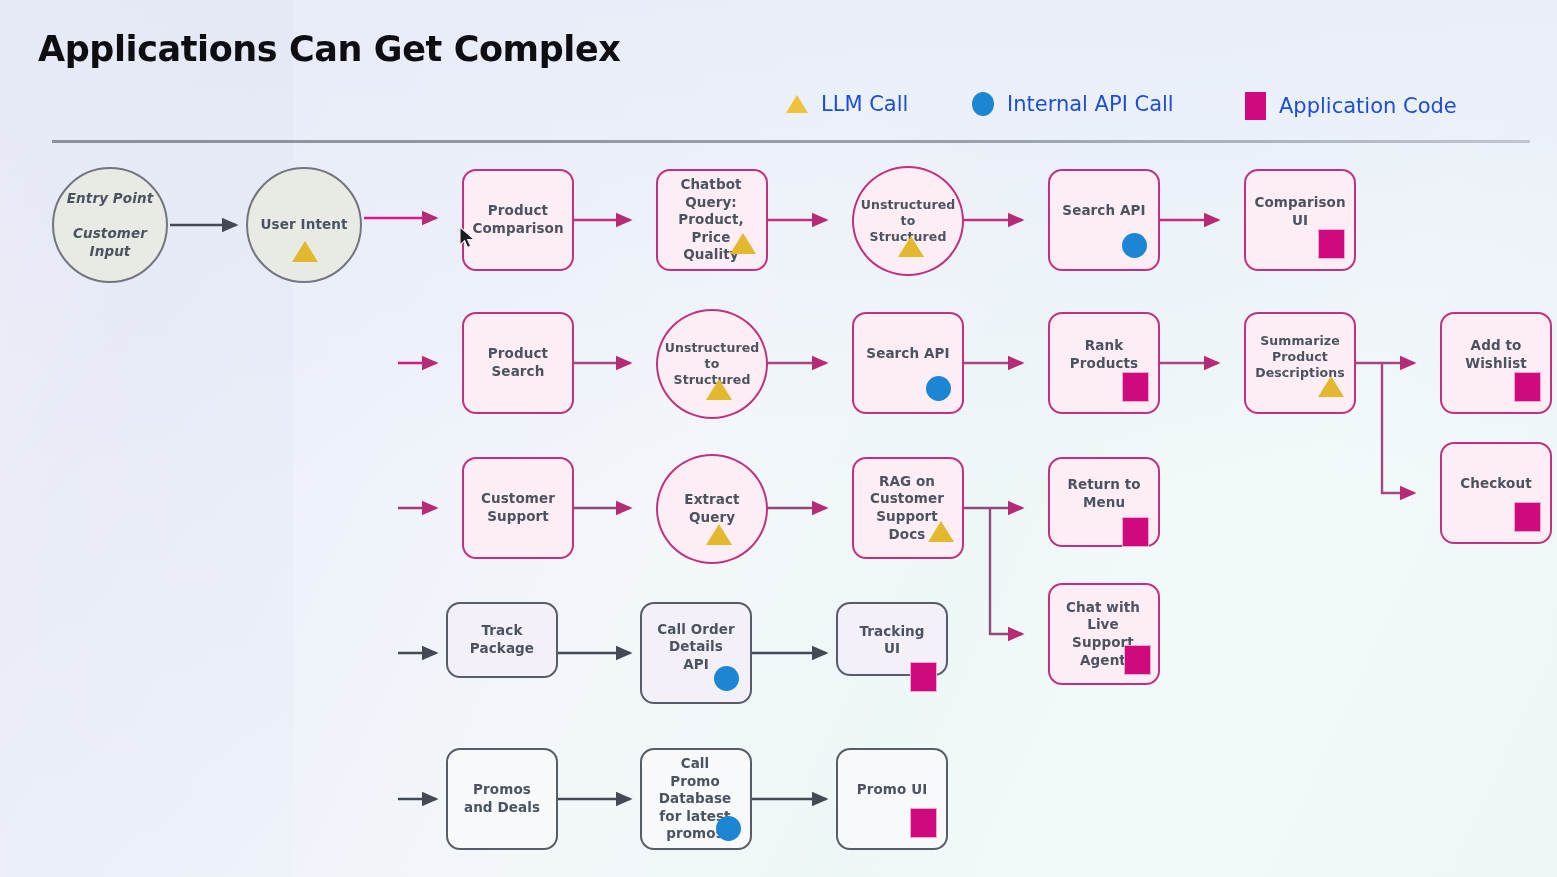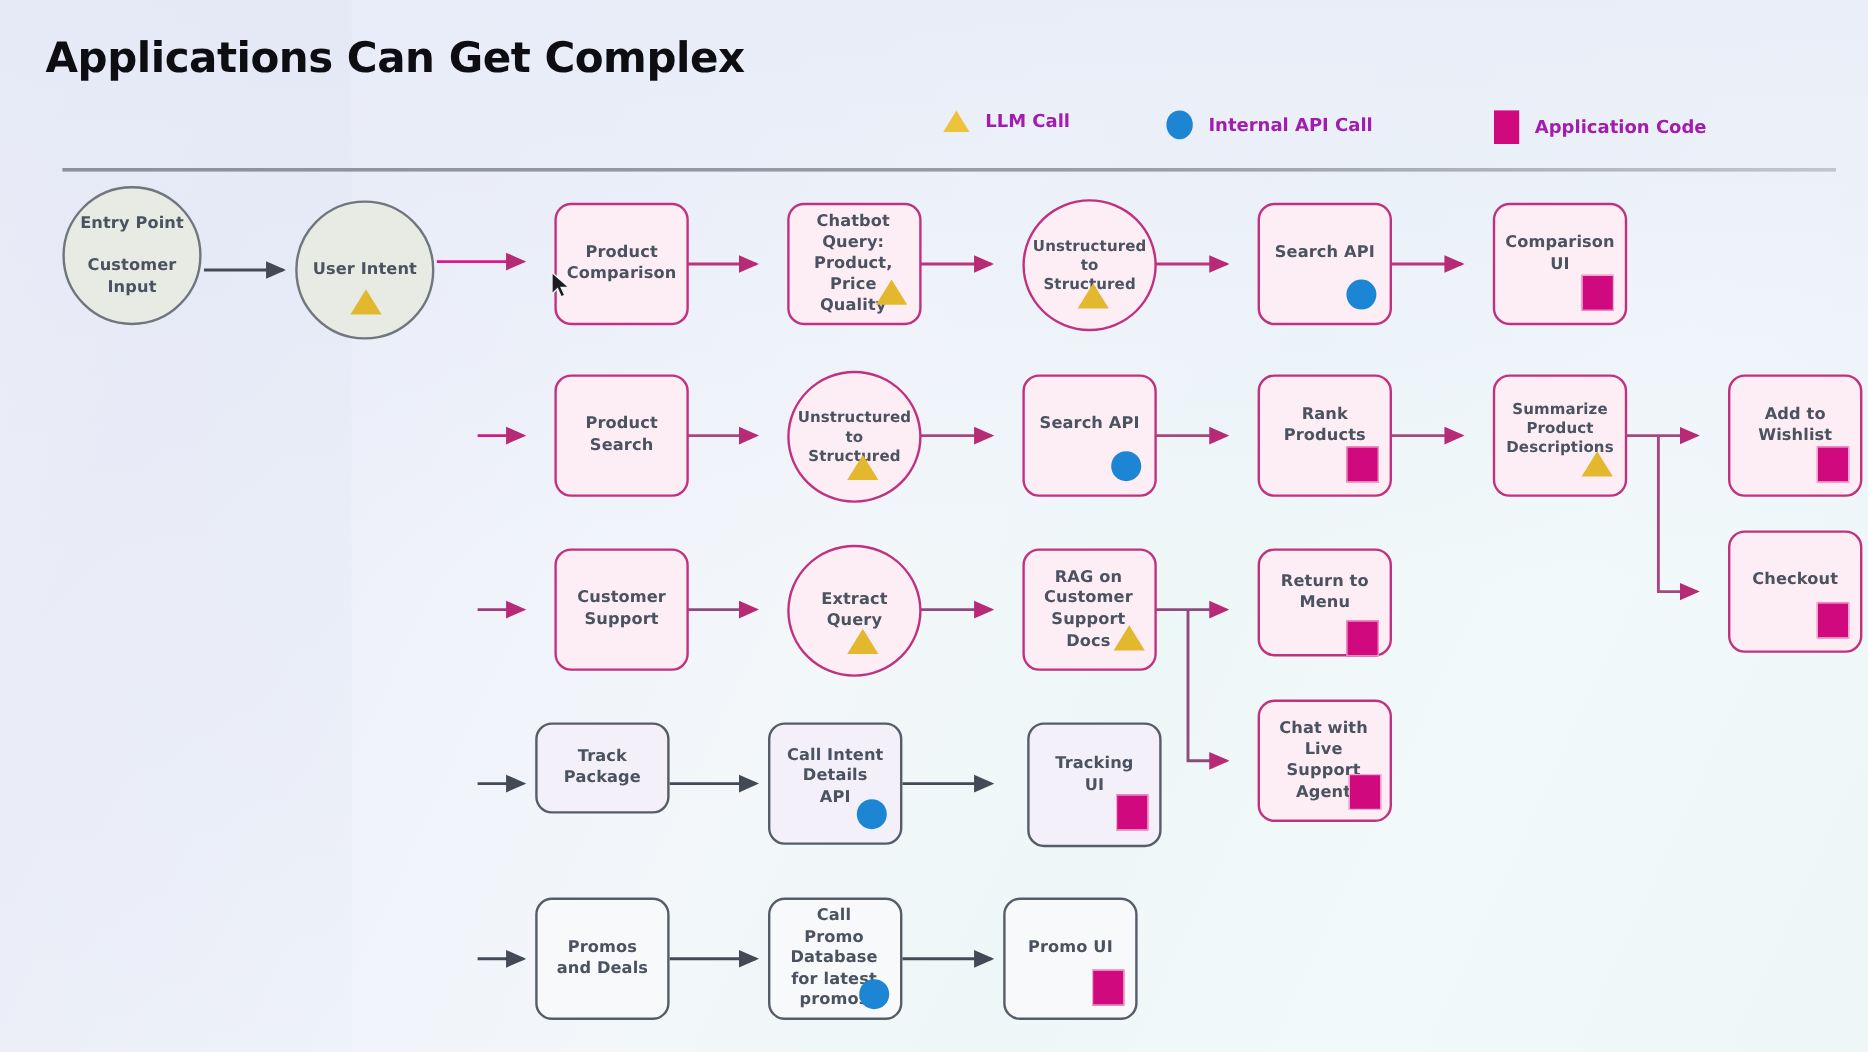--- a/index.html
+++ b/index.html
@@ -12,21 +12,21 @@
   }
   #leftband{position:absolute;left:0;top:0;width:293px;height:877px;
     background:linear-gradient(180deg,rgba(226,230,244,0.55) 0%,rgba(228,232,245,0.45) 45%,rgba(233,237,247,0.30) 100%);
     pointer-events:none;}
   #stage{position:absolute;left:0;top:0;width:1557px;height:877px;}
 
   .title{position:absolute;left:38px;top:29px;font-size:35px;font-weight:bold;
     color:#0d0d12;letter-spacing:-0.4px;font-family:"DejaVu Sans","Liberation Sans",sans-serif;}
 
   .legend{position:absolute;top:92px;display:flex;align-items:center;gap:13px;}
-  .legend .lbl{font-size:15px;font-weight:bold;color:#a21caf;white-space:nowrap;}
+  .legend .lbl{font-size:21px;font-weight:normal;color:#1d4ed8;white-space:nowrap;}
   .sw-tri{width:0;height:0;border-left:11px solid transparent;border-right:11px solid transparent;border-bottom:18px solid #eec33b;}
   .sw-cir{width:22px;height:24px;border-radius:50%;background:#1c85d4;}
   .sw-sq{width:21px;height:28px;background:#d1097e;}
 
   .divider{position:absolute;left:52px;top:140px;width:1478px;height:3px;
     background:linear-gradient(90deg,#7b8089 0%,#8a9099 60%,#b9bec6 100%);opacity:.85;}
 
   svg#edges{position:absolute;left:0;top:0;width:1557px;height:877px;overflow:visible;}
 
   .node{position:absolute;box-sizing:border-box;display:flex;align-items:center;
@@ -115,21 +115,21 @@
       <path d="M990,508 L990,634 L1022,634" stroke="#8d4a7b" marker-end="url(#ah-pink)"></path>
 
       <path d="M558,653 L630,653" stroke="#434a55" marker-end="url(#ah-dark)"></path>
       <path d="M752,653 L826,653" stroke="#434a55" marker-end="url(#ah-dark)"></path>
 
       <path d="M558,799 L630,799" stroke="#434a55" marker-end="url(#ah-dark)"></path>
       <path d="M752,799 L826,799" stroke="#434a55" marker-end="url(#ah-dark)"></path>
     </g>
   </svg>
 
-  <div class="node circle gray" style="left:52px;top:155px;width:116px;height:116px;">
+  <div class="node circle gray" style="left:52px;top:167px;width:116px;height:116px;font-style:italic;">
     <div class="txt">
       <span>Entry Point</span><br><br><span>Customer Input</span>
     </div>
   </div>
 
   <div class="node circle gray" style="left:246px;top:167px;width:116px;height:116px;">
     <div class="txt">User Intent</div>
     <span class="badge tri" style="left:44px;top:72px;"></span>
   </div>
 
@@ -244,26 +244,26 @@
   </div>
 
   <div class="node rect lilac" style="left:446px;top:602px;width:112px;height:76px;">
     <div class="txt">
       <span>Track</span><br><span>Package</span>
     </div>
   </div>
 
   <div class="node rect lilac" style="left:640px;top:602px;width:112px;height:102px;">
     <div class="txt" style="margin-bottom:12px;">
-      <span>Call Intent</span><br><span>Details</span><br><span>API</span>
+      <span>Call Order</span><br><span>Details</span><br><span>API</span>
     </div>
     <span class="badge cir" style="left:72px;top:62px;"></span>
   </div>
 
-  <div class="node rect lilac" style="left:856px;top:602px;width:112px;height:104px;">
+  <div class="node rect lilac" style="left:836px;top:602px;width:112px;height:74px;align-items:flex-end;">
     <div class="txt" style="margin-bottom:16px;">
       <span>Tracking</span><br><span>UI</span>
     </div>
     <span class="badge sq" style="left:72px;top:58px;"></span>
   </div>
 
   <div class="node rect slate" style="left:446px;top:748px;width:112px;height:102px;">
     <div class="txt">
       <span>Promos</span><br><span>and Deals</span>
     </div>

